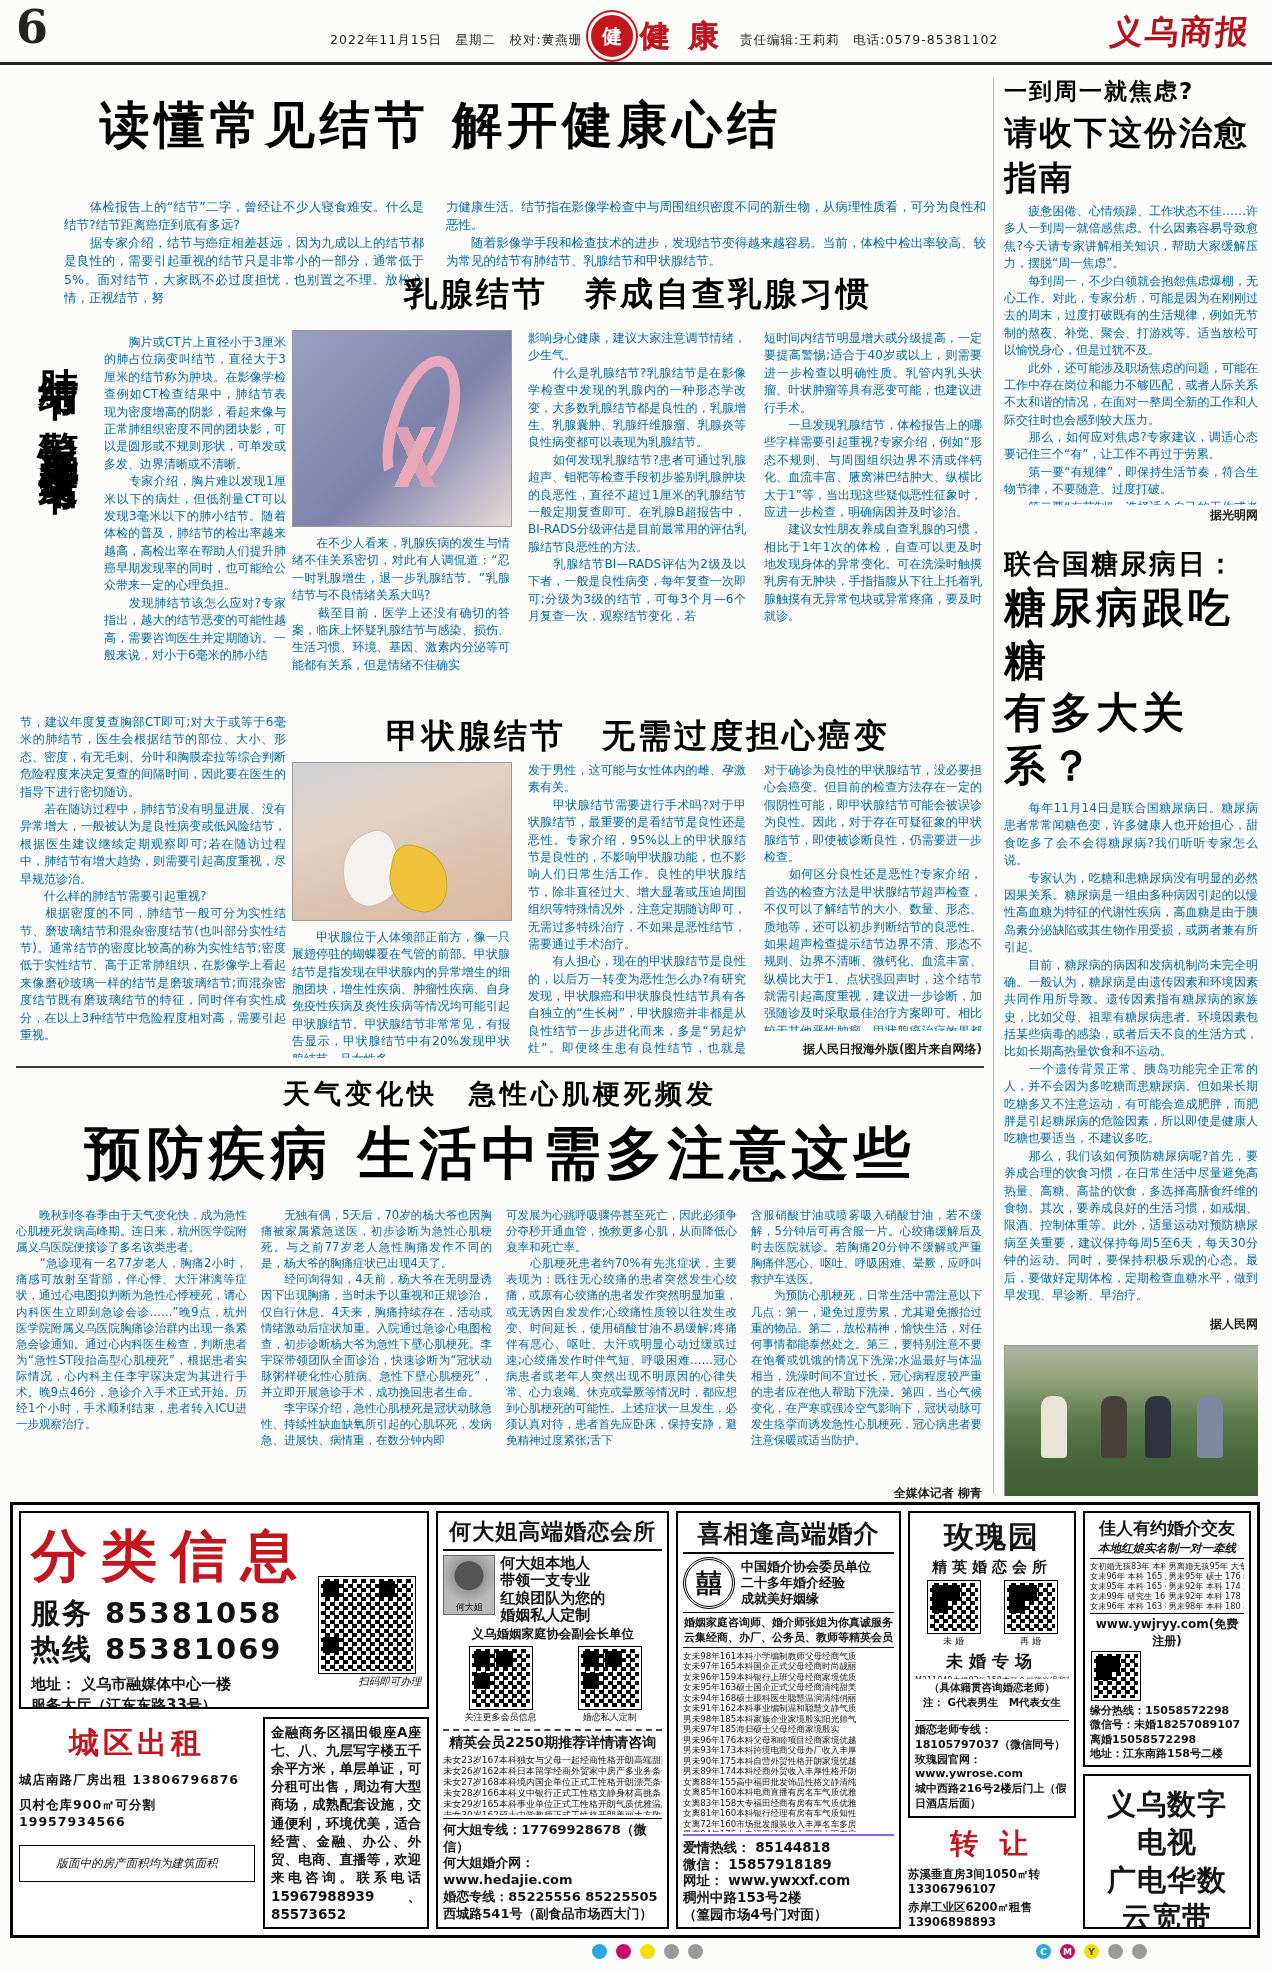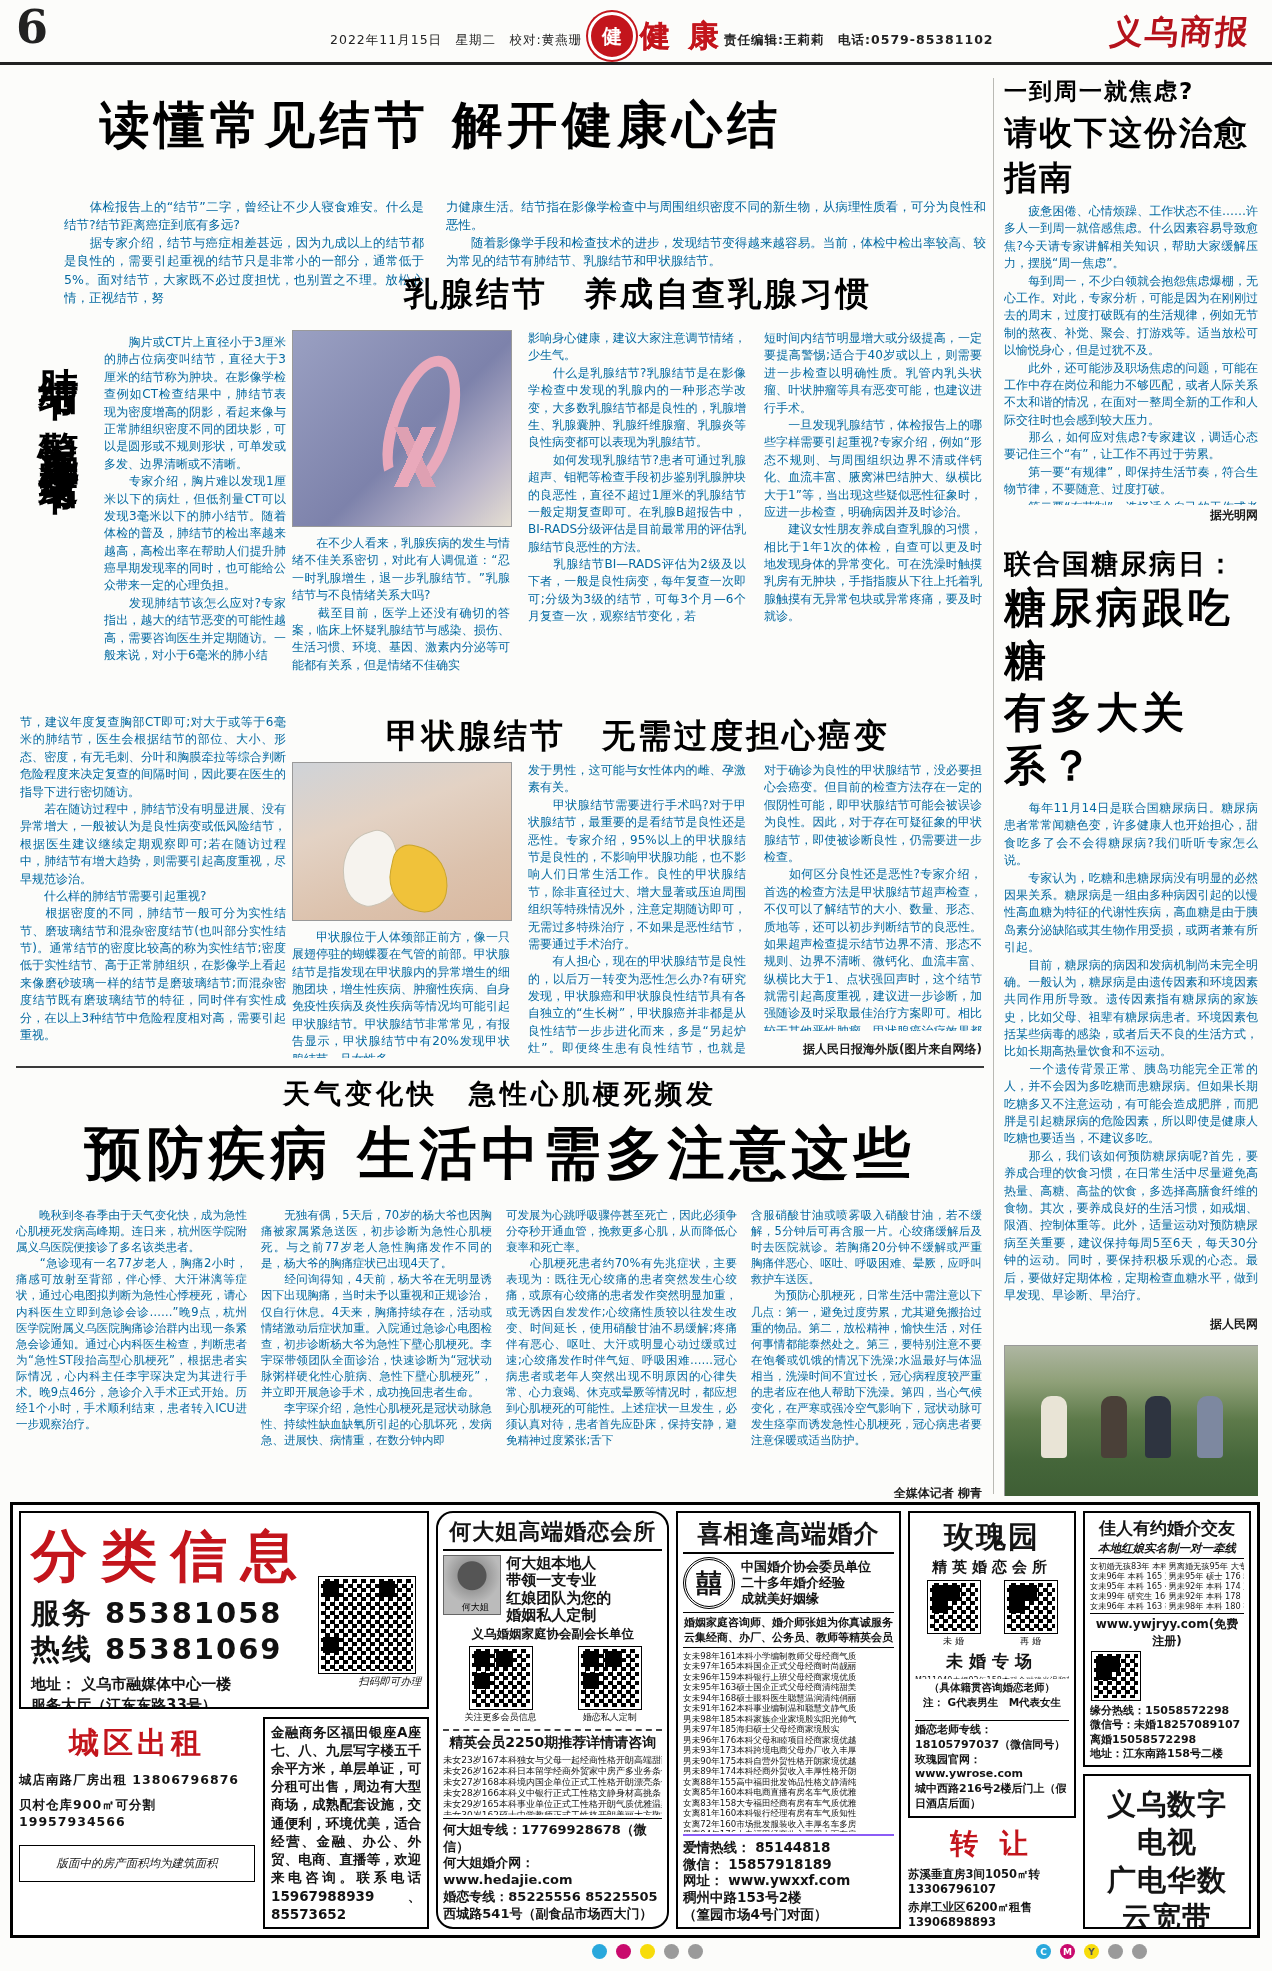--- a/index.html
+++ b/index.html
@@ -86,27 +86,27 @@
   .info-qr{position:absolute;right:12px;top:64px;width:92px;height:92px;}
   .qr-cap{position:absolute;right:6px;top:162px;font-size:10.5px;font-style:italic;}
   .row2{display:flex;gap:8px;flex:1;}
   .chengqu{width:236px;padding-top:6px;}
   .chengqu-title{font-size:30px;font-weight:bold;color:#c3151c;text-align:center;letter-spacing:4px;}
   .chengqu-lines div{font-size:12.5px;font-weight:bold;margin-top:8px;letter-spacing:1px;}
   .chengqu-note{border:1px solid #000;margin-top:16px;padding:10px 6px;font-size:11.5px;
                 font-style:italic;text-align:center;}
   .jinrong{flex:1;padding:4px 6px;font-size:13.5px;line-height:1.35;text-align:justify;font-weight:bold;}
   .ad{padding:4px 5px;display:flex;flex-direction:column;}
-  .cls-b{width:240px;border-radius:17px;}
+  .cls-b{width:240px;}
   .ad-title{font-size:22px;font-weight:bold;text-align:center;letter-spacing:1px;border-bottom:2px solid #000;
             padding-bottom:2px;}
   .hd-head{display:flex;gap:5px;margin-top:4px;}
   .avatar{width:50px;height:58px;background:radial-gradient(circle at 50% 34%,#555 14px,#999 15px,#bbb 60%);
           border:1px solid #666;font-size:9px;text-align:center;color:#000;display:flex;align-items:flex-end;
-          justify-content:center;background-color:#ccc;padding-left:6px;}
+          justify-content:center;background-color:#ccc;}
   .hd-intro{font-size:15px;font-weight:bold;line-height:1.15;white-space:pre-line;}
   .org-line{font-size:12.5px;font-weight:bold;text-align:center;margin-top:2px;}
   .qr-row{display:flex;justify-content:space-around;margin-top:4px;}
   .qr-item{text-align:center;font-size:9px;}
   .qr-s{width:58px;height:58px;margin:0 auto 2px;}
   .dash{border-top:2px dashed #444;margin:5px 0 3px;}
   .promo{font-size:14px;font-weight:bold;text-align:center;}
   .listing{font-size:9px;line-height:1.22;margin-top:3px;overflow:hidden;letter-spacing:0;}
   .listing div{white-space:nowrap;overflow:hidden;}
   .hd-contact{font-size:13px;font-weight:bold;line-height:1.3;border-top:1px solid #000;margin-top:3px;padding-top:3px;}
@@ -146,21 +146,21 @@
 
 <div class="page">
 
   <div class="hdr">
     <div class="pagenum">6</div>
     <div class="hdr-meta" style="left:330px;">2022年11月15日　星期二　校对:黄燕珊</div>
     <div class="logo">
       <div class="logo-circle">健</div>
       <div class="logo-word">健 康</div>
     </div>
-    <div class="hdr-meta" style="left:724px;font-weight:bold;">责任编辑:王莉莉　电话:0579-85381102</div>
+    <div class="hdr-meta" style="left:740px;">责任编辑:王莉莉　电话:0579-85381102</div>
     <div class="masthead">义乌商报</div>
   </div>
 
   <div class="vrule"></div>
   <div class="hrule"></div>
 
   <div class="lead-headline">读懂常见结节 解开健康心结</div>
   <div class="lead-intro">
     <div class="txt c1">　　体检报告上的“结节”二字，曾经让不少人寝食难安。什么是结节?结节距离癌症到底有多远?
 　　据专家介绍，结节与癌症相差甚远，因为九成以上的结节都是良性的，需要引起重视的结节只是非常小的一部分，通常低于5%。面对结节，大家既不必过度担忧，也别置之不理。放松心情，正视结节，努</div>

